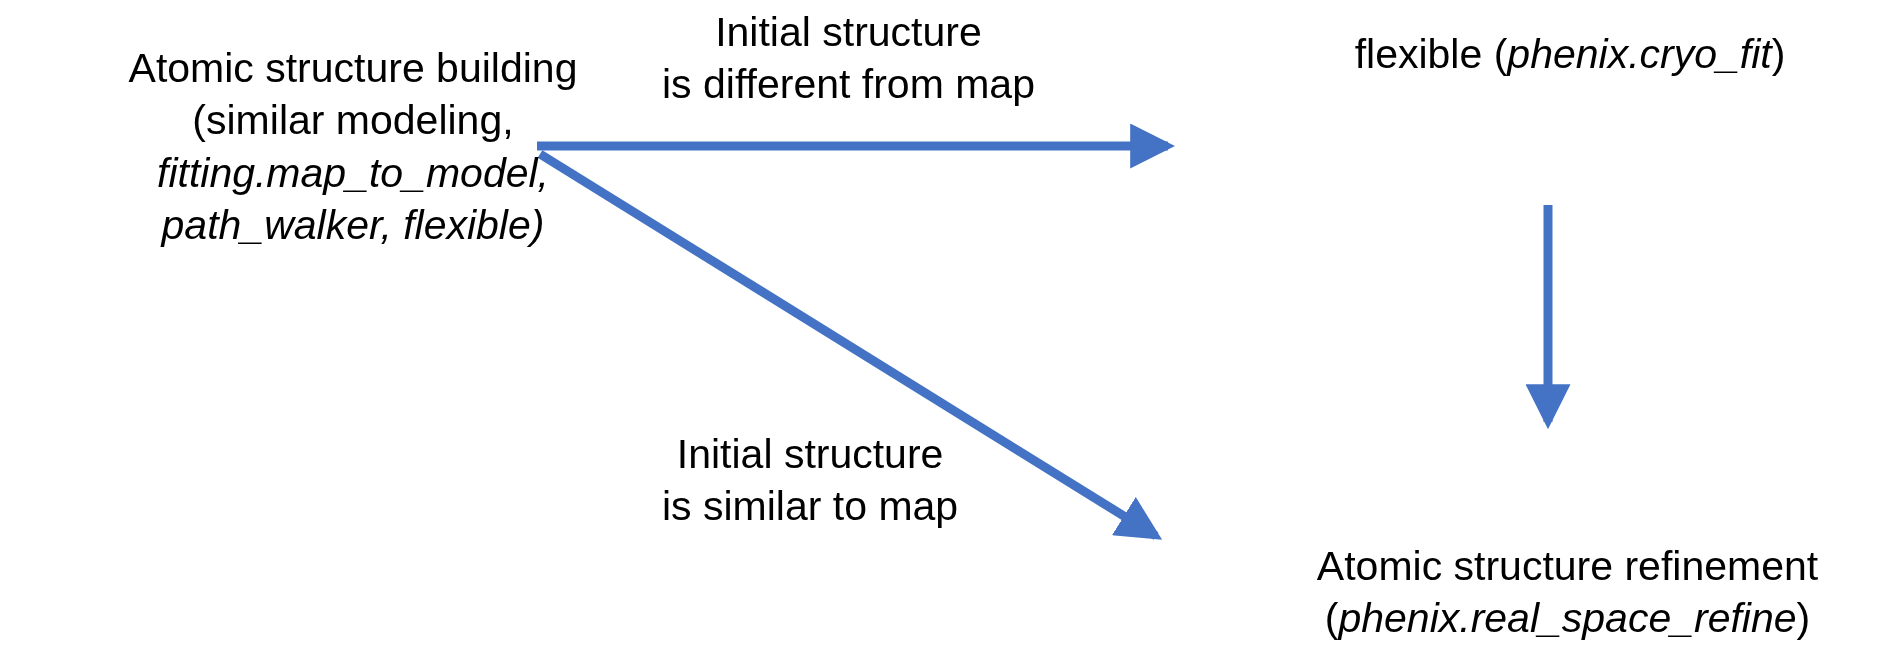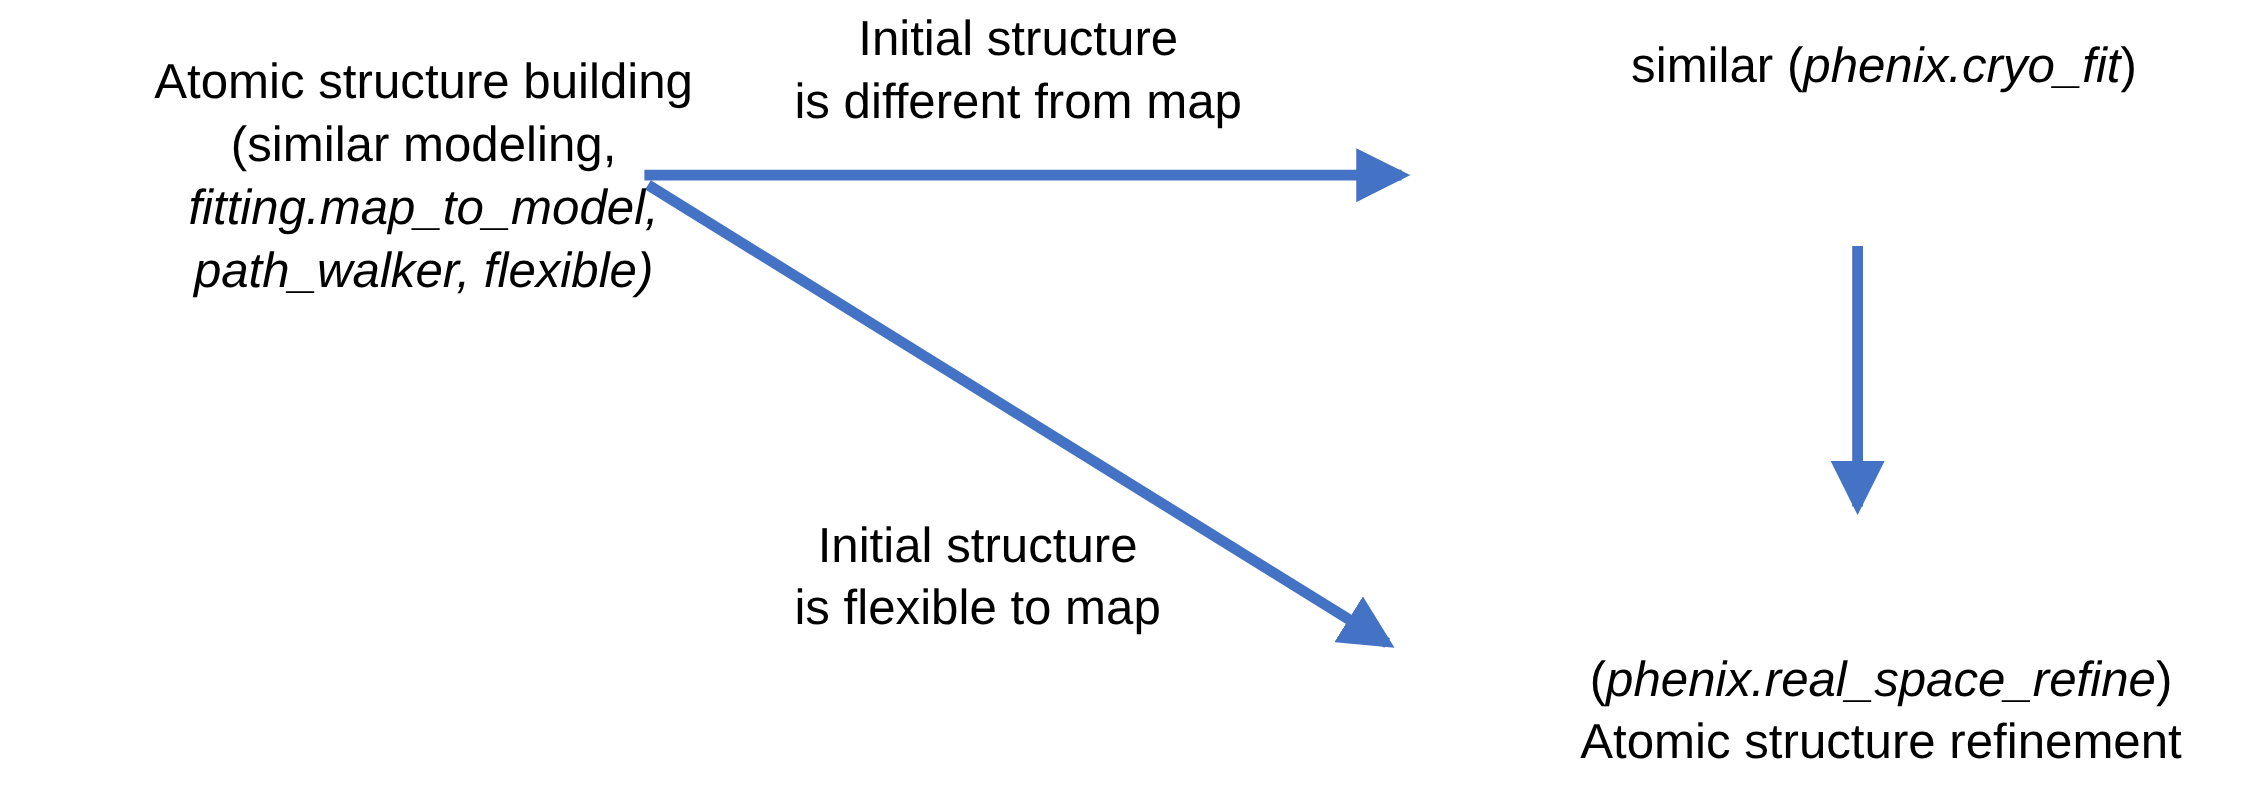--- a/index.html
+++ b/index.html
@@ -64,29 +64,29 @@
     <div class="it">path_walker, flexible)</div>
   </div>
 
   <div class="edge-label label-different">
     <div>Initial structure</div>
     <div>is different from map</div>
   </div>
 
   <div class="node node-fitting">
     <div>
-      <span>similar (</span><span class="it">phenix.cryo_fit</span><span>)</span>
+      <span>flexible (</span><span class="it">phenix.cryo_fit</span><span>)</span>
     </div>
   </div>
 
   <div class="edge-label label-similar">
     <div>Initial structure</div>
-    <div>is flexible to map</div>
+    <div>is similar to map</div>
   </div>
 
   <div class="node node-refine">
+    <div>Atomic structure refinement</div>
     <div>
       <span>(</span><span class="it">phenix.real_space_refine</span><span>)</span>
     </div>
-    <div>Atomic structure refinement</div>
   </div>
 
 </div>
 
 </body></html>

